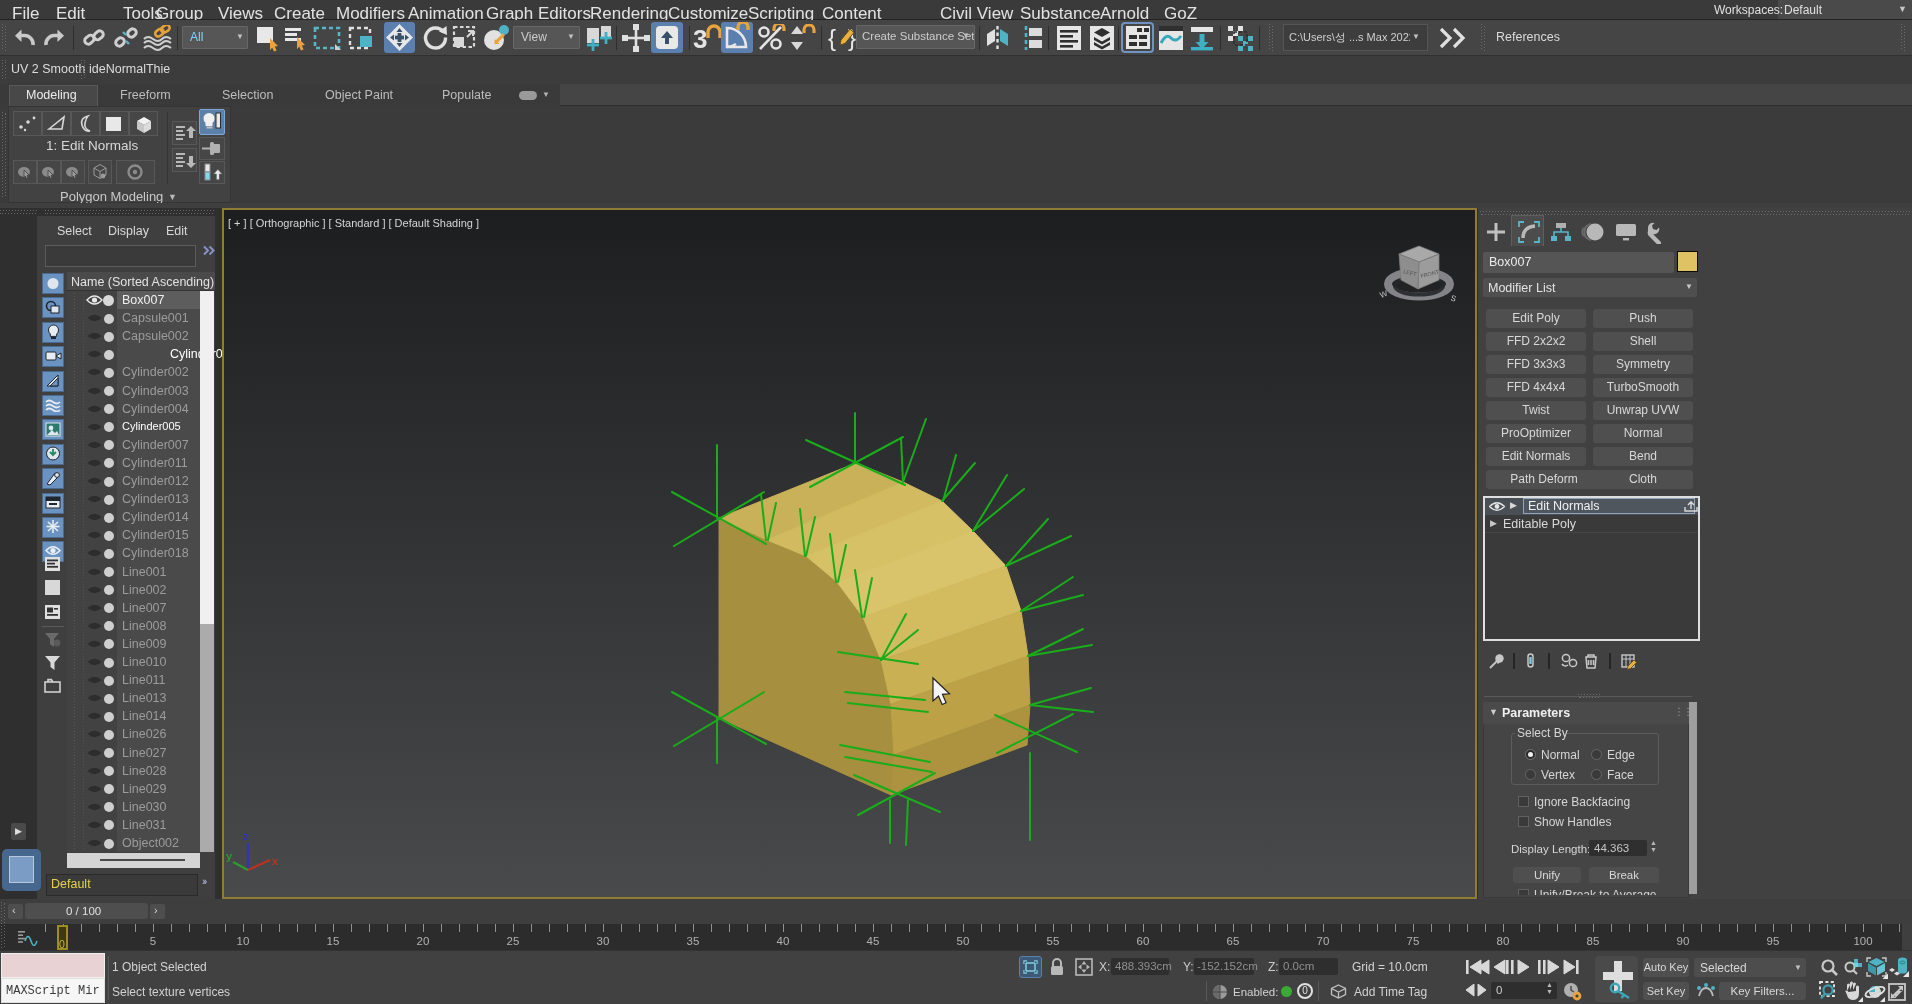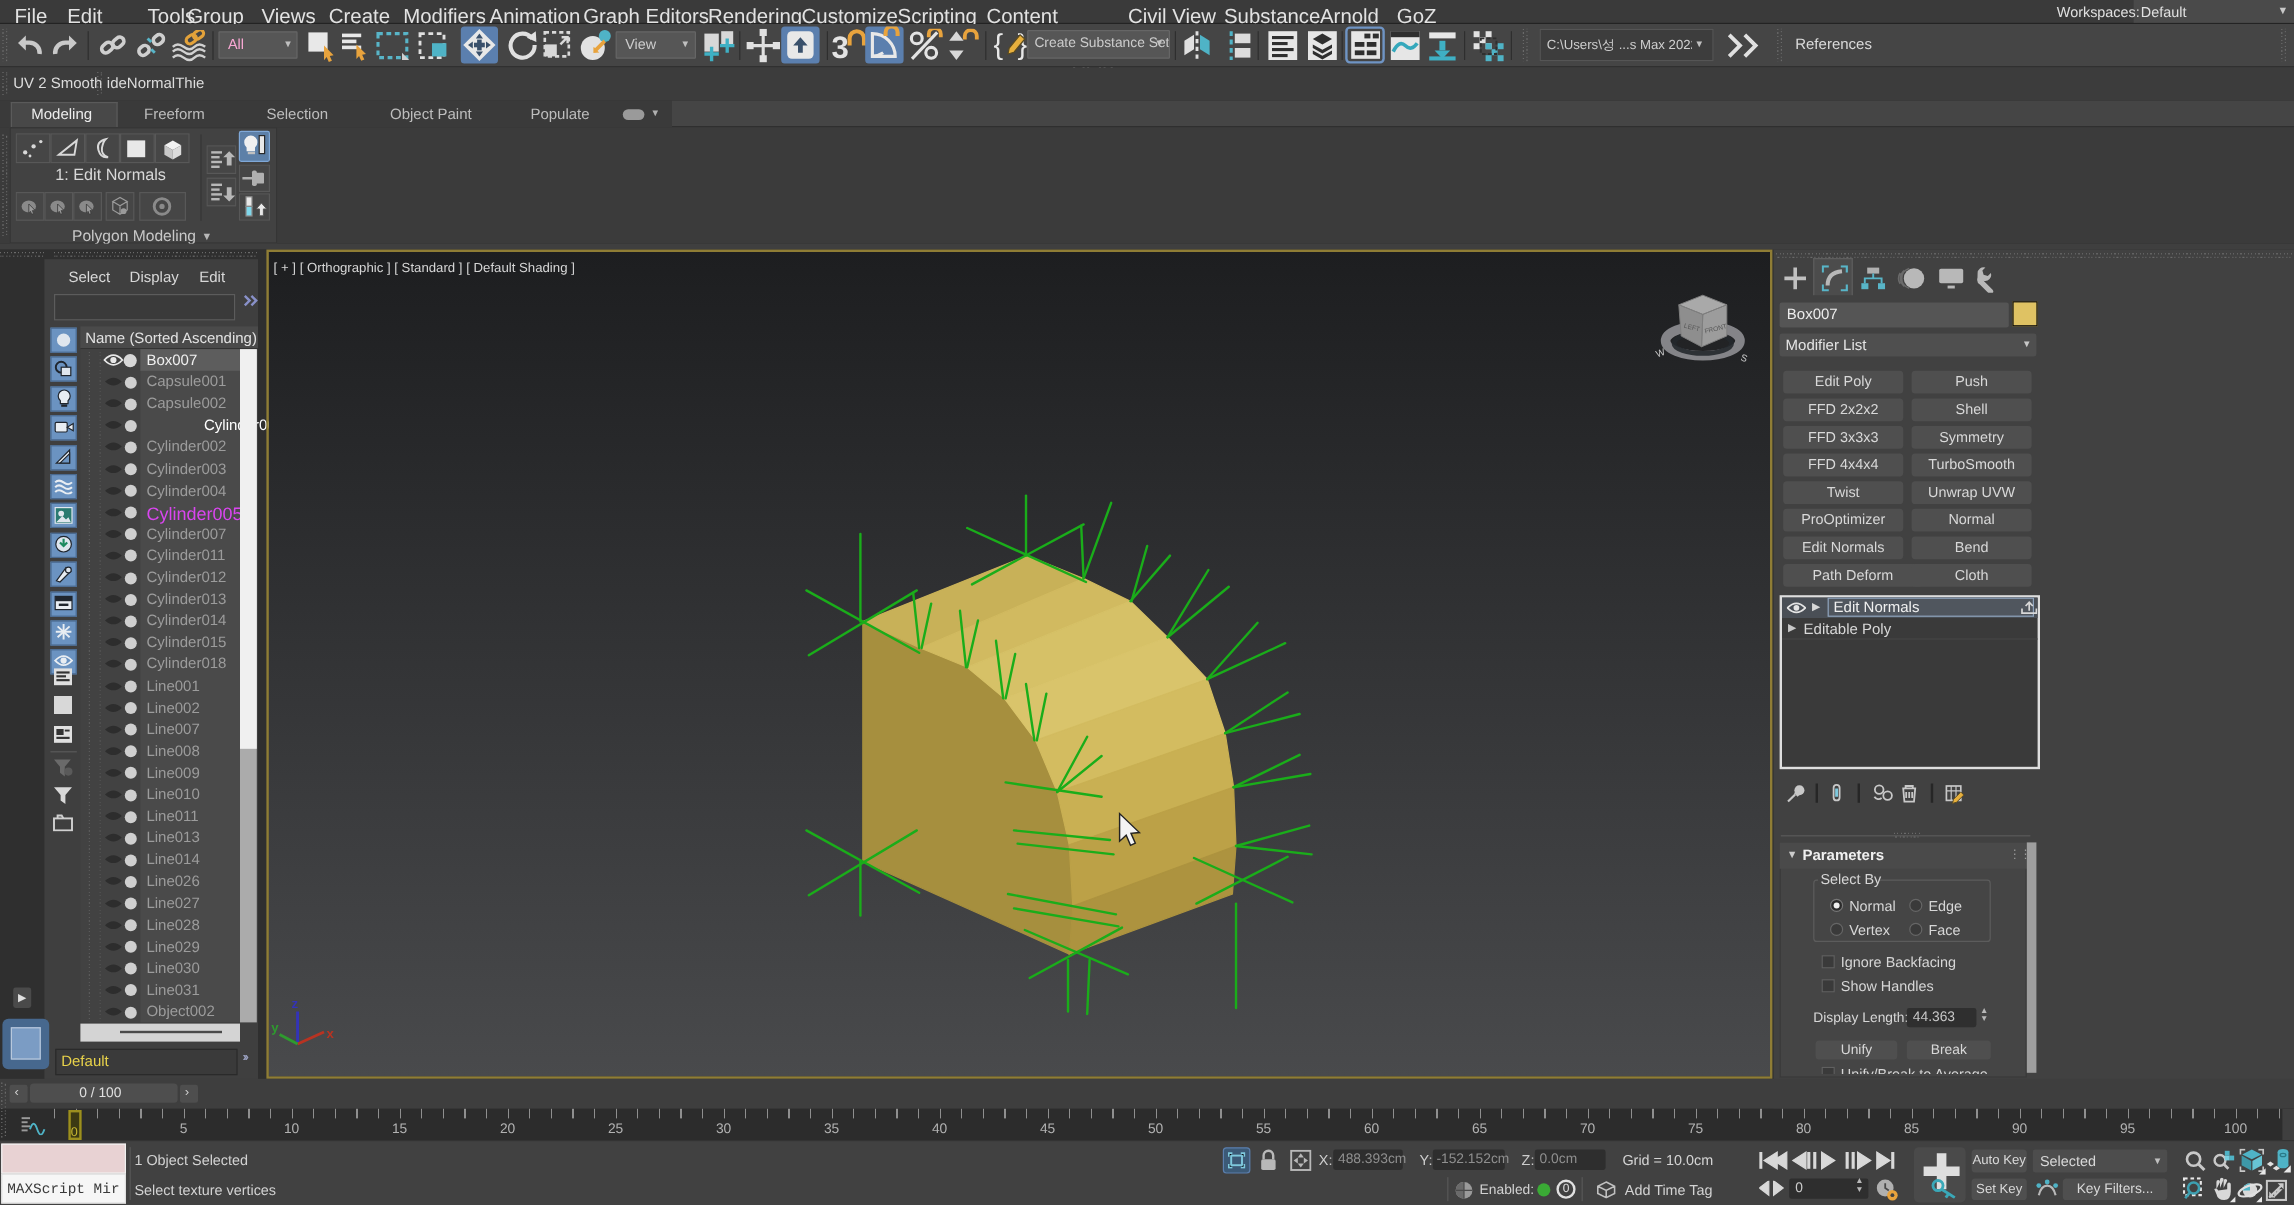--- a/index.html
+++ b/index.html
@@ -71,21 +71,21 @@
       <path d="M2 18 q4 -4 9 0 t9 0 t9 0"></path>
       <path d="M2 23 q4 -4 9 0 t9 0 t9 0"></path>
     </g>
     <g stroke="#e3a23a" stroke-width="2.6" fill="none">
       <rect x="13" y="5" width="9" height="6" rx="3" transform="rotate(-35 17 8)"></rect>
       <rect x="19" y="1" width="9" height="6" rx="3" transform="rotate(-35 23 4)"></rect>
     </g>
   </svg>
 <div class="sep" style="left:177px;top:26px;height:24px;background:#2e2e2e;"></div>
 <div class="ab" style="left:182px;top:26px;width:66px;height:23px;background:#565656;border:1px solid #666;box-sizing:border-box;border-radius:1px;"></div>
-<div class="tx" style="left:190px;top:30px;color:#f9a8d4;">All</div>
+<div class="tx" style="left:190px;top:30px;color:#7dd3fc;">All</div>
 <div class="tx" style="left:236px;top:32px;color:#c0c0c0;font-size:8px;">▼</div>
 <svg class="ab" style="left:256px;top:26px;" width="26" height="26" viewBox="0 0 26 26">
     <rect x="1" y="1" width="16" height="16" fill="#e8e8e8"></rect>
     <path d="M14 12 l8 8 -3.2 0.6 1.8 4 -2.6 1 -1.8 -4 -2.2 2.6 z" fill="#e8a33d"></path>
   </svg>
 <svg class="ab" style="left:284px;top:26px;" width="26" height="26" viewBox="0 0 26 26">
     <g fill="#e8e8e8">
       <rect x="1" y="2" width="16" height="3"></rect>
       <rect x="1" y="7" width="12" height="3"></rect>
       <rect x="1" y="12" width="16" height="3"></rect>
@@ -555,21 +555,21 @@
 <div class="tx" style="left:122px;top:383.5px;color:#9c9c9c;font-size:12.5px;">Cylinder003</div>
 <svg class="ab" style="left:87px;top:403.6px;" width="15" height="10" viewBox="0 0 15 10">
       <path d="M0.5 5 Q7.5 -1.5 14.5 5 Q7.5 11.5 0.5 5 z" fill="#2d2d2d"></path>
     </svg>
 <div class="ab" style="left:104px;top:404.1px;width:10px;height:10px;border-radius:5px;background:#cfcfcf;"></div>
 <div class="tx" style="left:122px;top:401.6px;color:#9c9c9c;font-size:12.5px;">Cylinder004</div>
 <svg class="ab" style="left:87px;top:421.7px;" width="15" height="10" viewBox="0 0 15 10">
       <path d="M0.5 5 Q7.5 -1.5 14.5 5 Q7.5 11.5 0.5 5 z" fill="#2d2d2d"></path>
     </svg>
 <div class="ab" style="left:104px;top:422.2px;width:10px;height:10px;border-radius:5px;background:#cfcfcf;"></div>
-<div class="tx" style="left:122px;top:419.7px;color:#d946ef;font-size:15px;">Cylinder005</div>
+<div class="tx" style="left:122px;top:419.7px;color:#ffffff;font-size:11px;">Cylinder005</div>
 <svg class="ab" style="left:87px;top:439.8px;" width="15" height="10" viewBox="0 0 15 10">
       <path d="M0.5 5 Q7.5 -1.5 14.5 5 Q7.5 11.5 0.5 5 z" fill="#2d2d2d"></path>
     </svg>
 <div class="ab" style="left:104px;top:440.3px;width:10px;height:10px;border-radius:5px;background:#cfcfcf;"></div>
 <div class="tx" style="left:122px;top:437.8px;color:#9c9c9c;font-size:12.5px;">Cylinder007</div>
 <svg class="ab" style="left:87px;top:457.9px;" width="15" height="10" viewBox="0 0 15 10">
       <path d="M0.5 5 Q7.5 -1.5 14.5 5 Q7.5 11.5 0.5 5 z" fill="#2d2d2d"></path>
     </svg>
 <div class="ab" style="left:104px;top:458.4px;width:10px;height:10px;border-radius:5px;background:#cfcfcf;"></div>
 <div class="tx" style="left:122px;top:455.9px;color:#9c9c9c;font-size:12.5px;">Cylinder011</div>

